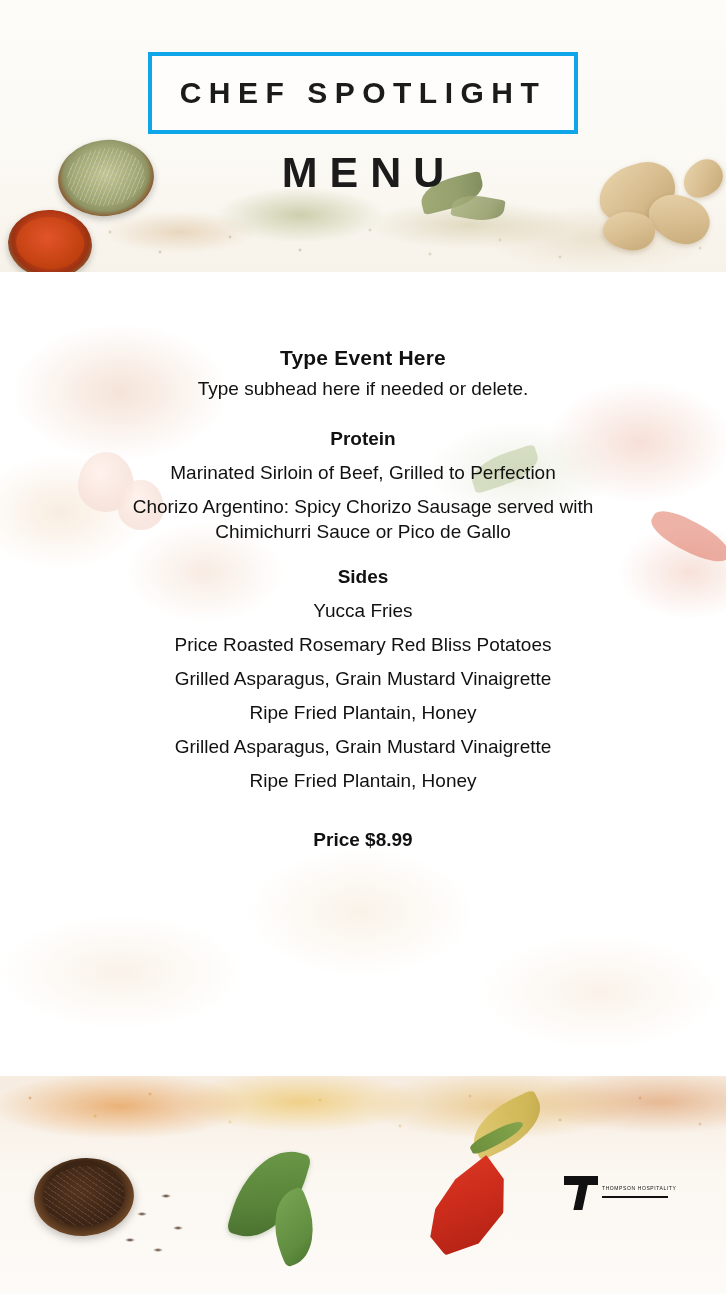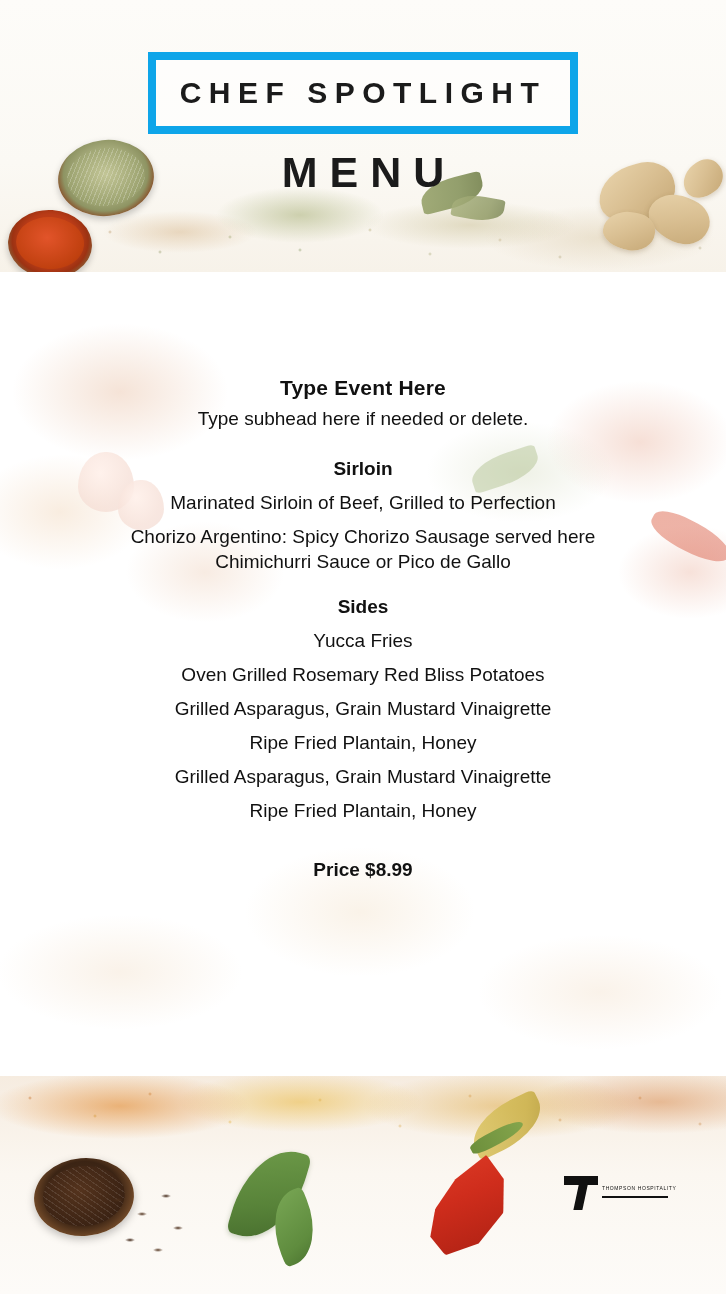--- a/index.html
+++ b/index.html
@@ -120,21 +120,21 @@
     border-radius: 60% 10% 60% 10%;
     transform: rotate(10deg);
     opacity: 0.85;
   }
 
   
   .title-frame {
     position: absolute;
     left: 148px; top: 52px;
     width: 430px; height: 82px;
-    border: 8px solid #0ea5e9;
+    border: 4px solid #0ea5e9;
     box-sizing: border-box;
     background: rgba(255,255,255,0.58);
     display: flex;
     align-items: center;
     justify-content: center;
   }
   .title-frame .chef-title {
     font-size: 30px;
     font-weight: bold;
     letter-spacing: 7.5px;
@@ -198,21 +198,21 @@
     position: absolute;
     left: 470px; top: 182px;
     width: 70px; height: 30px;
     background: rgba(168,186,132,0.42);
     border-radius: 60% 10% 60% 10%;
     transform: rotate(-18deg);
   }
 
   .content {
     position: relative;
-    padding-top: 104px;
+    padding-top: 74px;
     text-align: center;
     color: #111111;
   }
   .event-title {
     font-size: 21px;
     font-weight: bold;
     margin: 0 0 8px 0;
     letter-spacing: 0.2px;
   }
   .subhead {
@@ -417,29 +417,29 @@
     <div class="wm-garlic"></div>
     <div class="wm-garlic wm-garlic2"></div>
     <div class="wm-chili"></div>
     <div class="wm-leaf"></div>
 
     <div class="content">
       <div class="event-title">Type Event Here</div>
       <div class="subhead">Type subhead here if needed or delete.</div>
 
       <div class="section">
-        <div class="section-heading">Sirloin</div>
+        <div class="section-heading">Protein</div>
         <div class="item-line">Marinated Sirloin of Beef, Grilled to Perfection</div>
-        <div class="item-line">Chorizo Argentino: Spicy Chorizo Sausage served here Chimichurri Sauce or Pico de Gallo</div>
+        <div class="item-line">Chorizo Argentino: Spicy Chorizo Sausage served with Chimichurri Sauce or Pico de Gallo</div>
       </div>
 
       <div class="section">
         <div class="section-heading sides-heading">Sides</div>
         <div class="item-line">Yucca Fries</div>
-        <div class="item-line">Oven Grilled Rosemary Red Bliss Potatoes</div>
+        <div class="item-line">Price Roasted Rosemary Red Bliss Potatoes</div>
         <div class="item-line">Grilled Asparagus, Grain Mustard Vinaigrette</div>
         <div class="item-line">Ripe Fried Plantain, Honey</div>
         <div class="item-line">Grilled Asparagus, Grain Mustard Vinaigrette</div>
         <div class="item-line">Ripe Fried Plantain, Honey</div>
       </div>
 
       <div class="price">Price $8.99</div>
     </div>
   </div>
 

